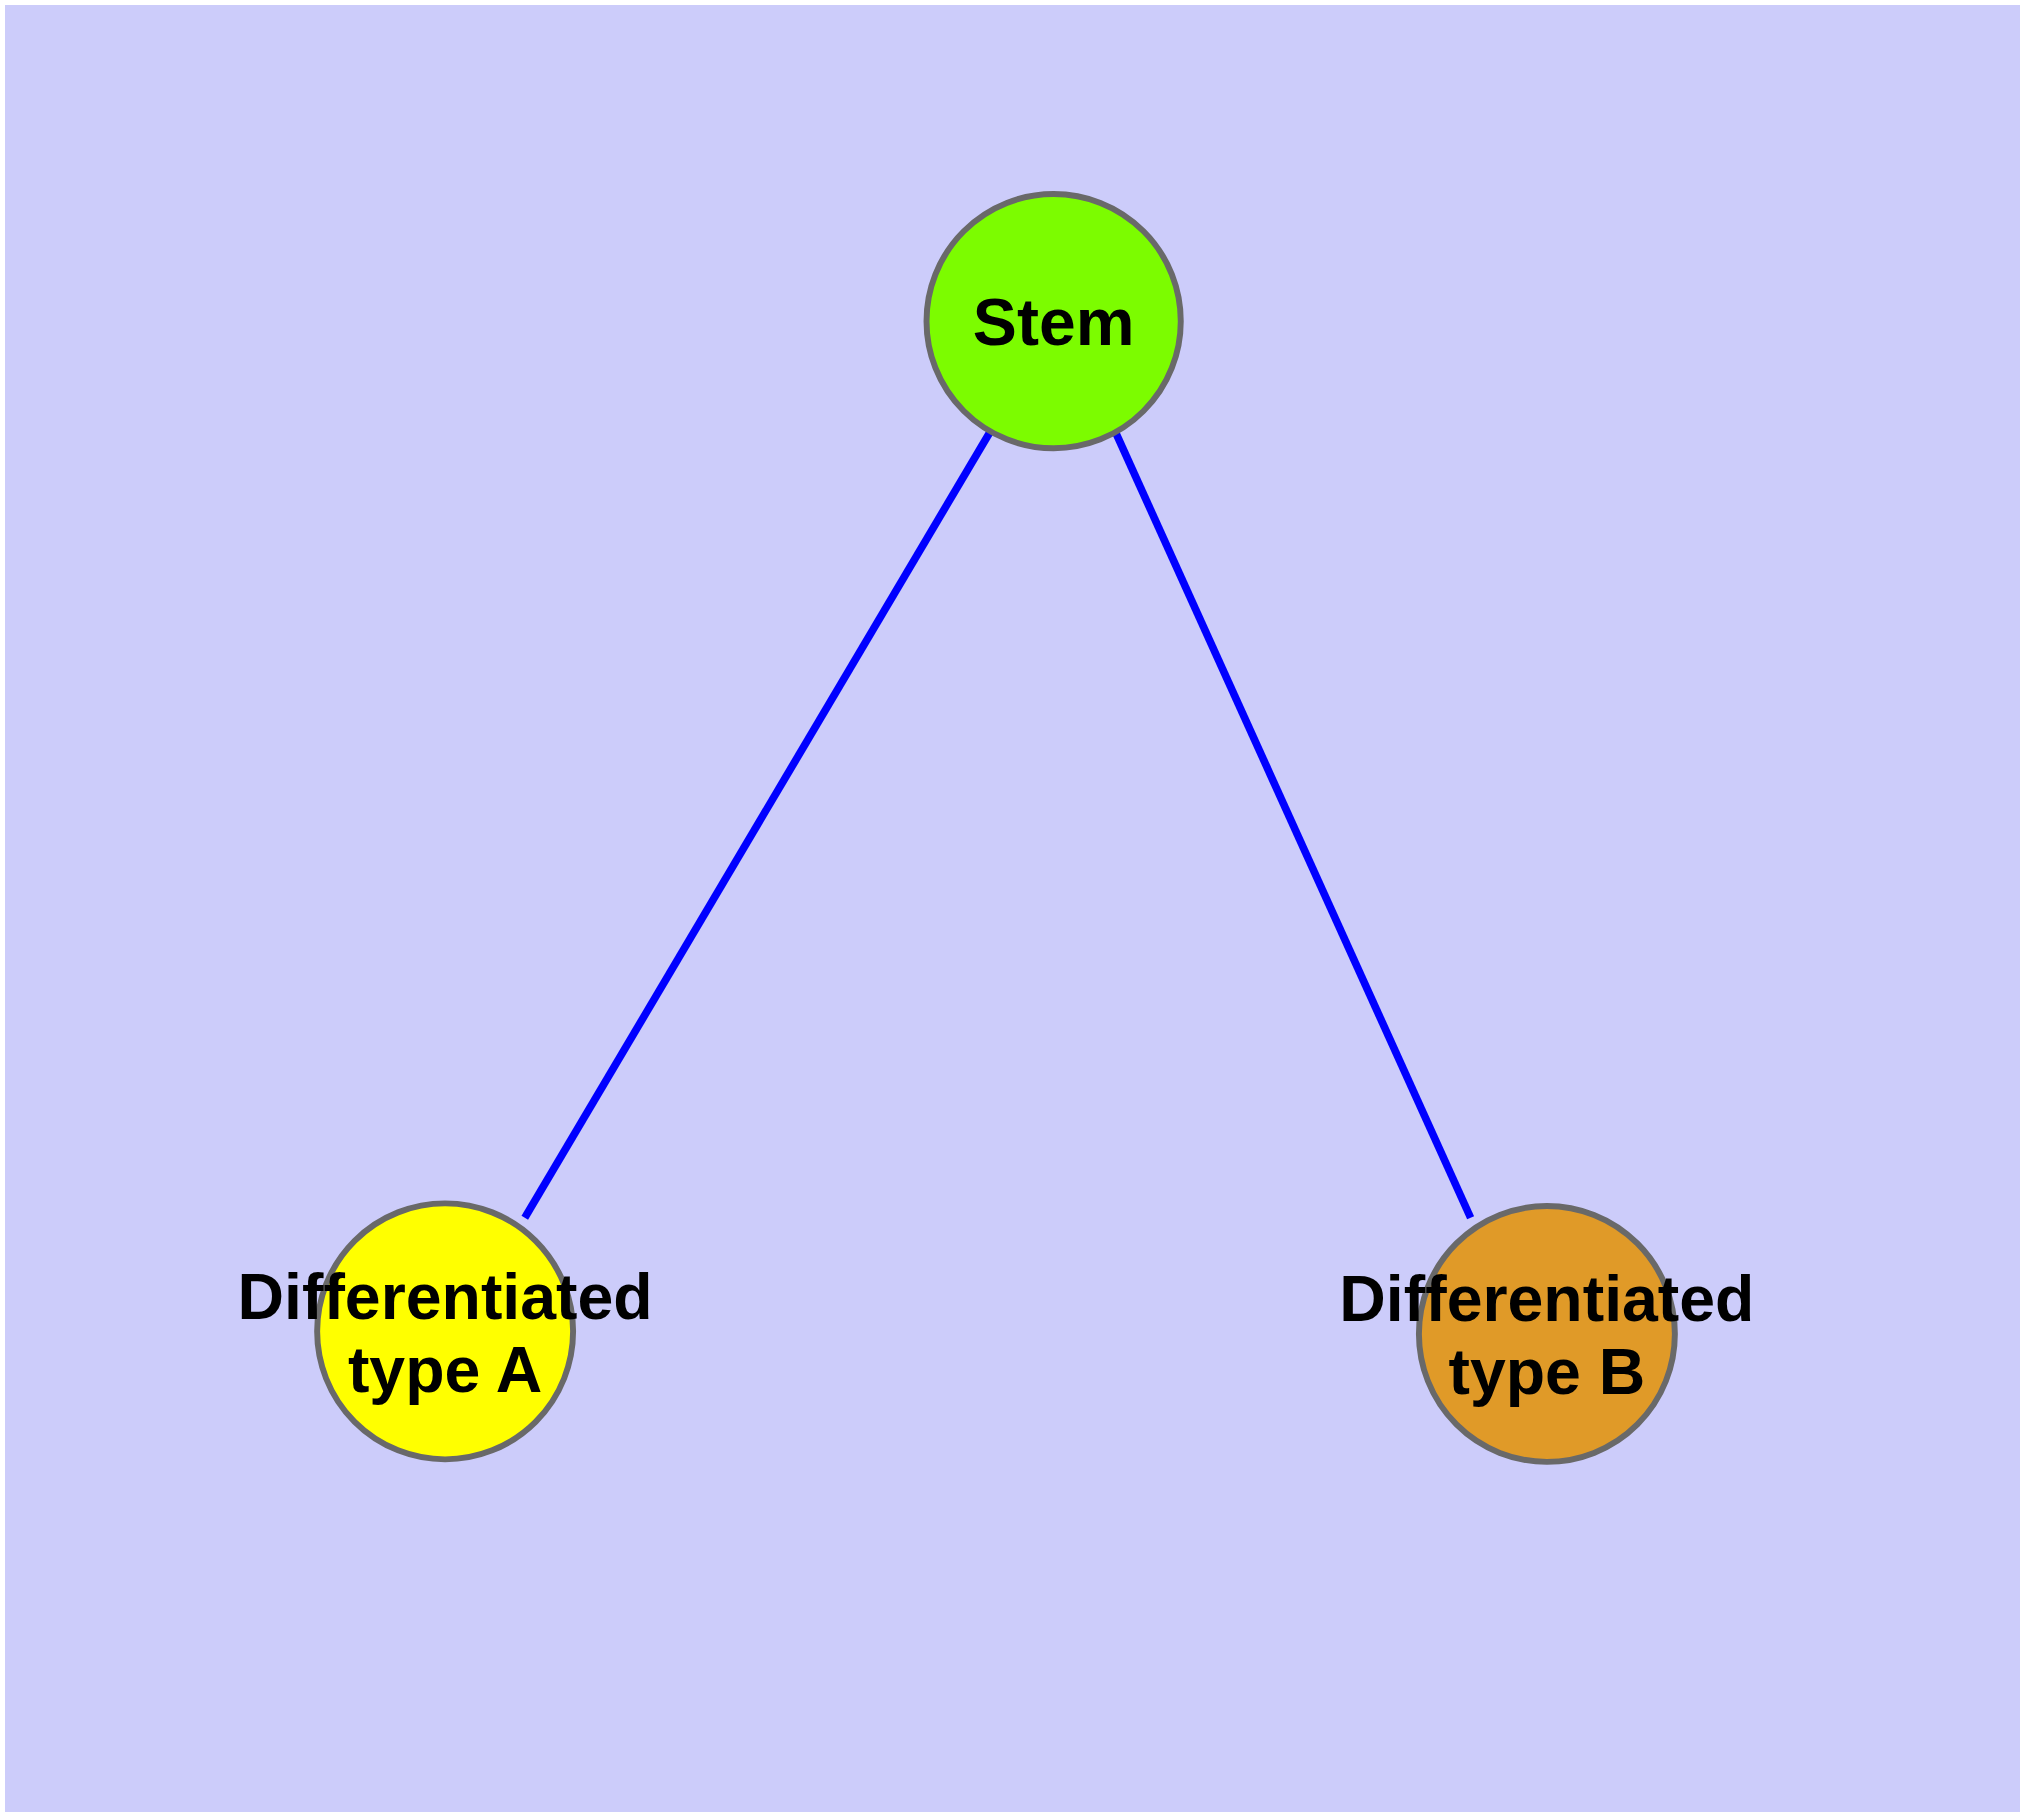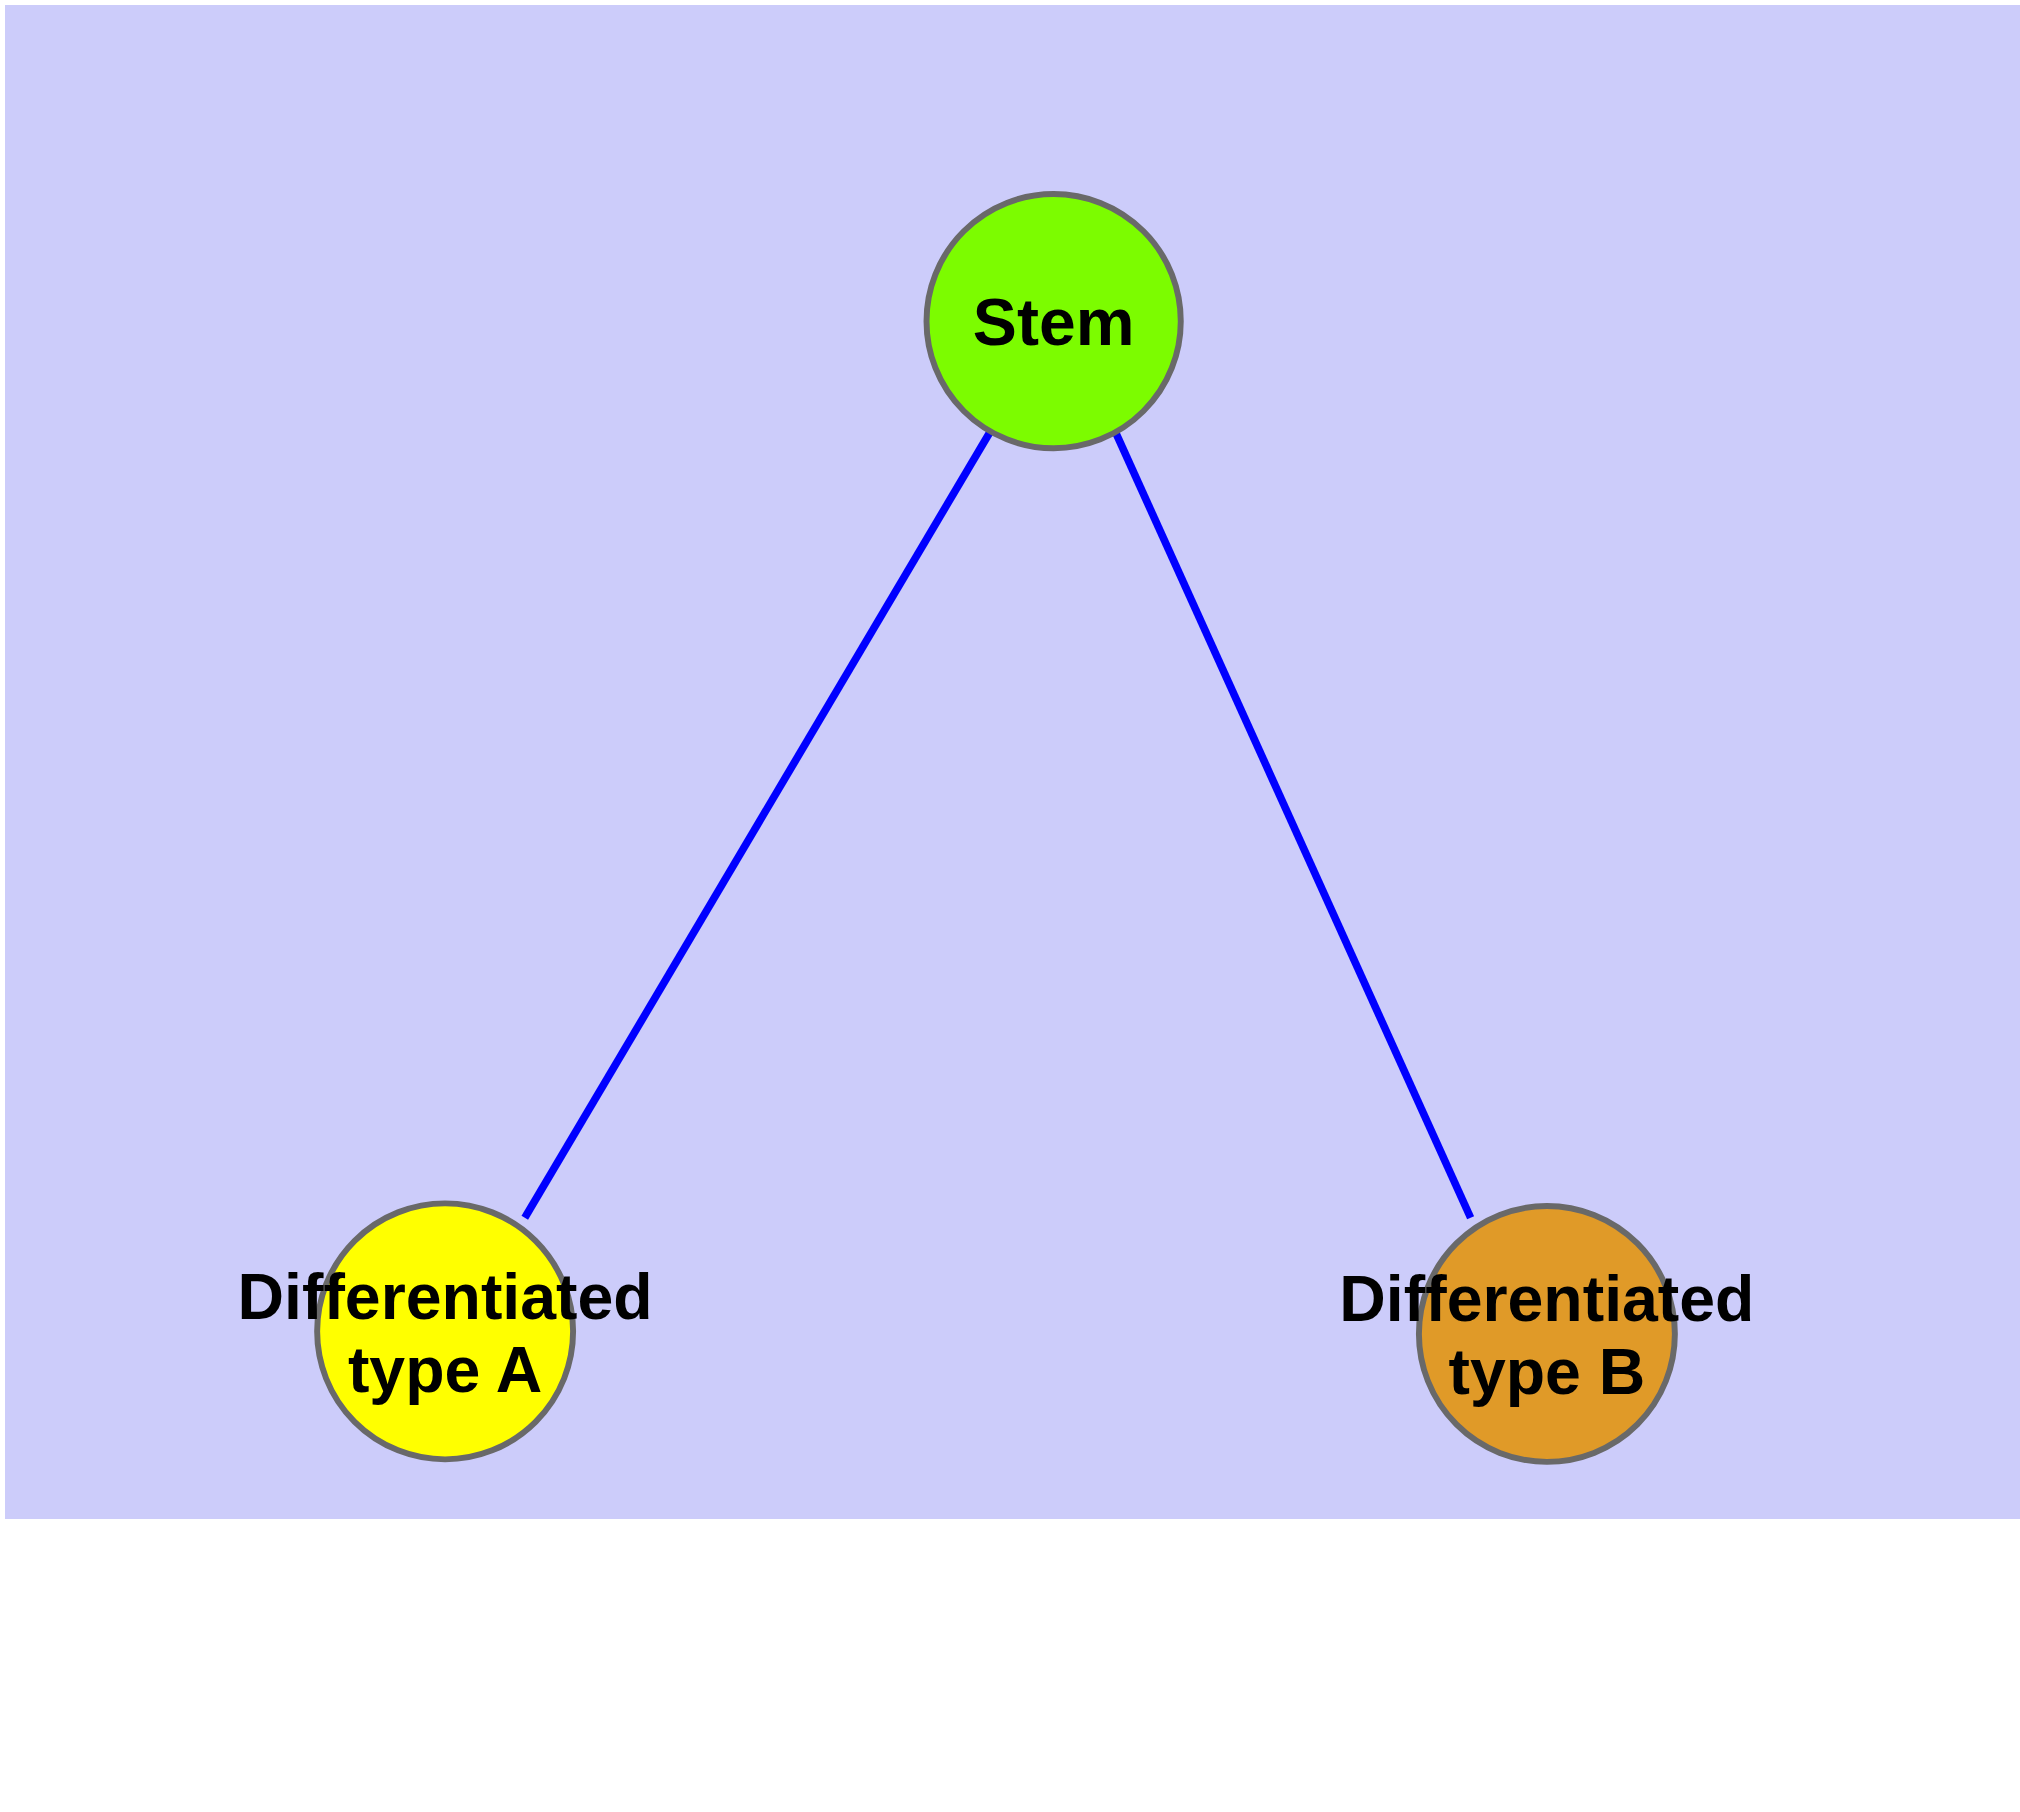--- a/index.html
+++ b/index.html
@@ -9,21 +9,21 @@
   }
   body {
     width: 2021px;
     height: 1812px;
     overflow: hidden;
     font-family: "Liberation Sans", sans-serif;
   }
   #graph-canvas {
     position: relative;
     width: 2021px;
-    height: 1519px;
+    height: 1812px;
     background: #ccccfa;
     box-sizing: border-box;
     border-top: 5.1px solid #ffffff;
     border-left: 5.1px solid #ffffff;
   }
   #graph-svg {
     position: absolute;
     top: 0;
     left: 0;
     width: 2021px;

